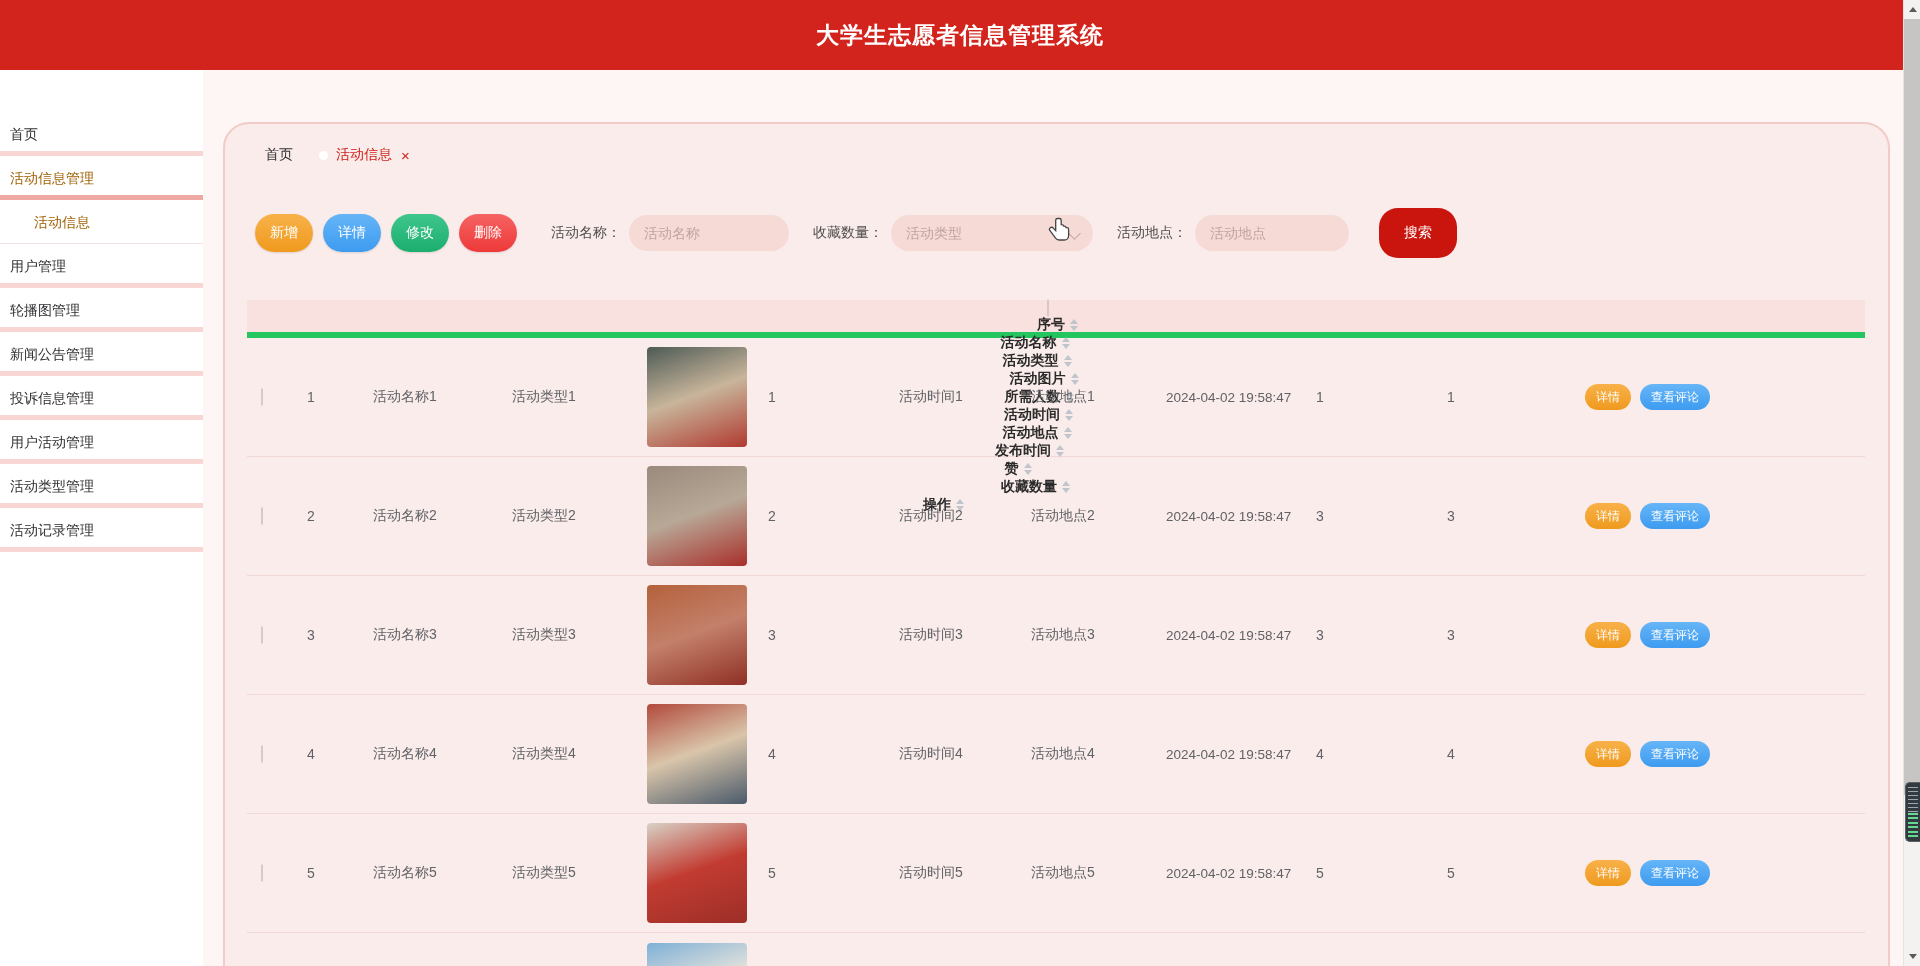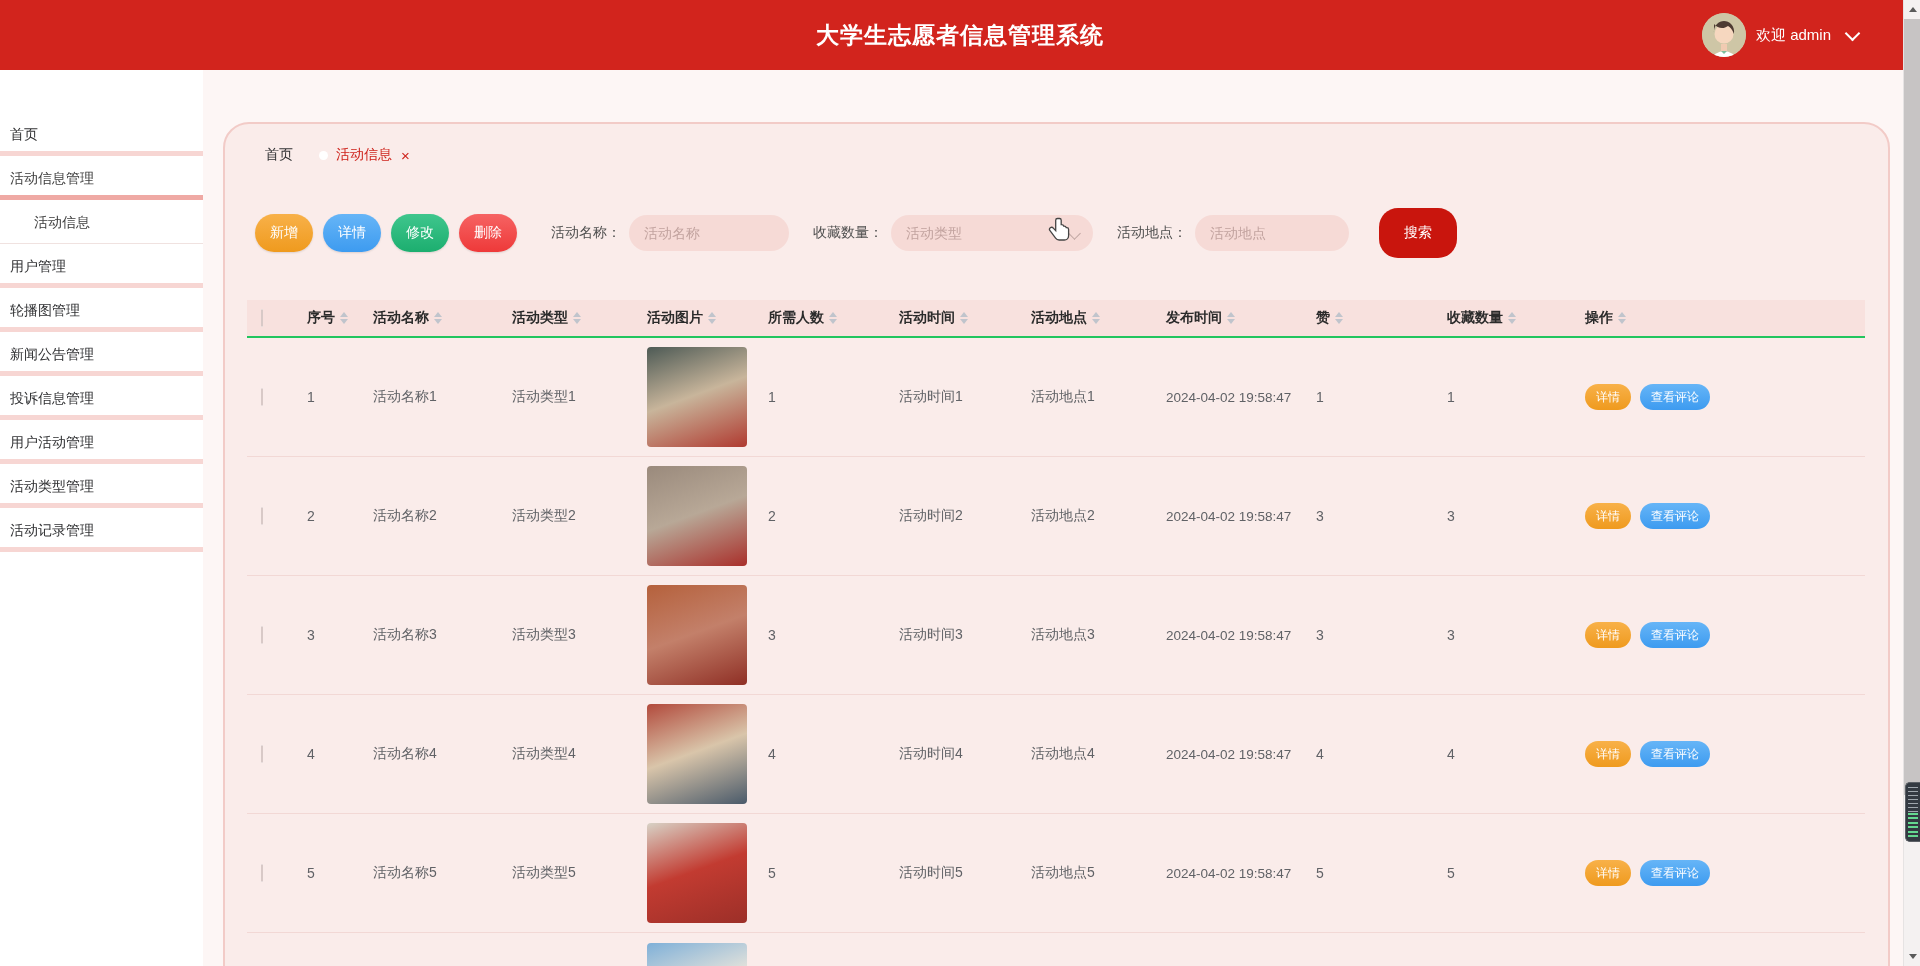--- a/index.html
+++ b/index.html
@@ -12,21 +12,21 @@
   .user { position:absolute; right:62px; top:0; height:70px; display:flex; align-items:center; gap:10px; color:#fff; font-size:15px; cursor:pointer; }
   .avatar { width:44px; height:44px; border-radius:50%; overflow:hidden; background:#CEC6A6; flex:none; }
   .chev { width:11px; height:11px; border-right:2px solid #fff; border-bottom:2px solid #fff; transform:rotate(45deg); margin-left:6px; margin-top:-4px; }
 
   
   .sidebar { position:absolute; left:0; top:70px; width:203px; height:896px; background:#fff; padding-top:42px; z-index:1; }
   .side-item { height:44px; line-height:44px; padding-left:10px; font-size:14px; color:#303133; border-bottom:5px solid #F7D6D3; cursor:pointer; background:#fff; }
   .side-item.accent { border-bottom-color:#EFA9A4; }
   .side-item.thin { border-bottom:1px solid #F0E2E0; }
   .side-item.sub { padding-left:34px; }
-  .side-item.active { color:#404040; }
+  .side-item.active { color:#a16207; }
 
   
   .main { position:absolute; left:203px; top:70px; width:1717px; height:896px; background:#FDF6F5; overflow:hidden; }
   .card { position:absolute; left:20px; top:52px; width:1667px; height:980px; background:#FAECEA; border:2px solid #F2CBC7; border-radius:26px; overflow:hidden; }
 
   
   .tabbar { display:flex; align-items:center; padding:20px 0 0 40px; font-size:14px; height:42px; }
   .tab { color:#303133; cursor:pointer; }
   .tab.active { color:#CE231C; }
   .tab-dot { width:9px; height:9px; border-radius:50%; background:#fff; margin:0 8px 0 26px; }
@@ -43,21 +43,21 @@
   .filter-label { font-size:14px; color:#4f4f4f; margin-right:8px; white-space:nowrap; }
   .f-input { height:36px; border-radius:18px; background:#F6DAD6; border:none; padding:0 15px; font-size:14px; color:#7a6a67; outline:none; }
   .f-input::placeholder { color:#C2A39F; }
   .f-select { position:relative; }
   .f-select .f-input { width:202px; cursor:pointer; }
   .sel-chev { position:absolute; right:14px; top:14px; width:9px; height:9px; border-right:1.5px solid #BFA5A1; border-bottom:1.5px solid #BFA5A1; transform:rotate(45deg); pointer-events:none; }
   .search-btn { height:50px; border-radius:19px; background:#C9150D; border:none; color:#fff; font-size:14px; padding:0 25px; margin-left:30px; cursor:pointer; }
 
   
   .table { margin:42px 0 0 22px; width:1618px; }
-  .t-head { display:flex; align-items:center; background:#F8E1DE; height:38px; border-bottom:2px solid #22c55e; }
+  .t-head { display:flex; align-items:center; background:#F8E1DE; height:38px; border-bottom:6px solid #22c55e;flex-direction:column; }
   .t-row { display:flex; align-items:center; height:119px; border-bottom:1px solid #F2D8D5; }
   .t-row.partial { border-bottom:none; align-items:flex-start; height:60px; }
   .t-row.partial .c-img { padding-top:10px; }
   .c { flex:none; padding-left:14px; font-size:14px; color:#606266; }
   .hc { flex:none; padding-left:14px; display:flex; align-items:center; gap:5px; font-size:14px; font-weight:bold; color:#2b2b2b; cursor:pointer; }
   .w-check{width:46px;} .w-index{width:66px;} .w-name{width:139px;} .w-type{width:135px;}
   .w-img{width:121px;} .w-people{width:131px;} .w-time{width:132px;} .w-place{width:135px;}
   .w-pub{width:150px;} .w-like{width:131px;} .w-fav{width:138px;align-items:center;} .w-op{width:294px;}
   .cb { width:15px; height:15px; background:#fff; border:1px solid #D8C9C7; border-radius:2px; cursor:pointer; }
   .caret { display:inline-flex; flex-direction:column; gap:2px; }
@@ -78,34 +78,20 @@
   .widget { position:absolute; right:0; top:782px; width:15px; height:60px; background:#343A42; border:1px solid #5c6066; border-right:none; border-radius:5px 0 0 5px; z-index:30; overflow:hidden; }
   .widget .wtop { height:25px; margin:4px 2px 0; background:repeating-linear-gradient(180deg,#9FA6AD 0 1.5px,transparent 1.5px 4px); }
   .widget .wbot { height:26px; margin:1px 2px 0; background:repeating-linear-gradient(180deg,#64D98F 0 2px,transparent 2px 4.5px); }
   .cursor { position:absolute; left:1048px; top:216px; z-index:40; pointer-events:none; }
 </style>
 </head>
 <body>
 
 <div class="topbar">
   <div class="title">大学生志愿者信息管理系统</div>
-  <div class="user">
-    <span class="avatar">
-      <svg width="44" height="44" viewBox="0 0 44 44">
-        <circle cx="22" cy="22" r="22" fill="#CEC6A6"></circle>
-        <path d="M22 38 a14 14 0 0 1 13 9 h-26 a14 14 0 0 1 13-9z" fill="#fff"></path>
-        <rect x="19" y="31" width="6" height="7" fill="#F1CBB2"></rect>
-        <circle cx="22" cy="21" r="9.5" fill="#F6D7BF"></circle>
-        <path d="M12 21 c-1-9 5-13 10-13 s11 4 10 13 c-2-5-4-7-6-8 -4 3-10 3-14 -2z" fill="#4E3B33"></path>
-        <path d="M19 38 l3 3 3-3z" fill="#7FBF9E"></path>
-      </svg>
-    </span>
-    <span>欢迎 admin</span>
-    <span class="chev"></span>
-  </div>
 </div>
 
 <div class="sidebar">
     <div class="side-item">首页</div>
     <div class="side-item active accent">活动信息管理</div>
     <div class="side-item sub active thin">活动信息</div>
     <div class="side-item">用户管理</div>
     <div class="side-item">轮播图管理</div>
     <div class="side-item">新闻公告管理</div>
     <div class="side-item">投诉信息管理</div>

